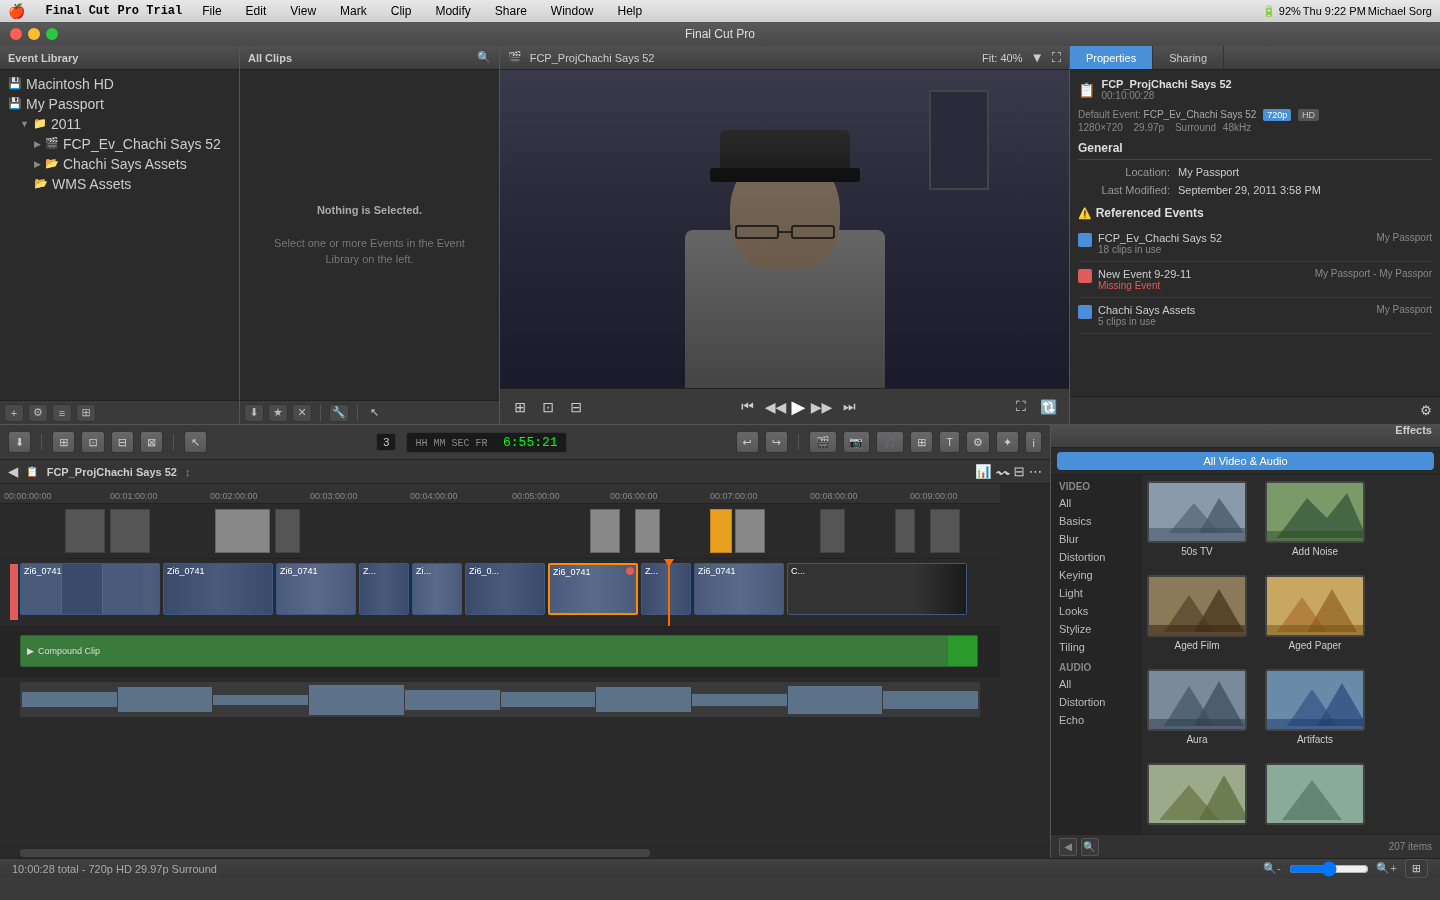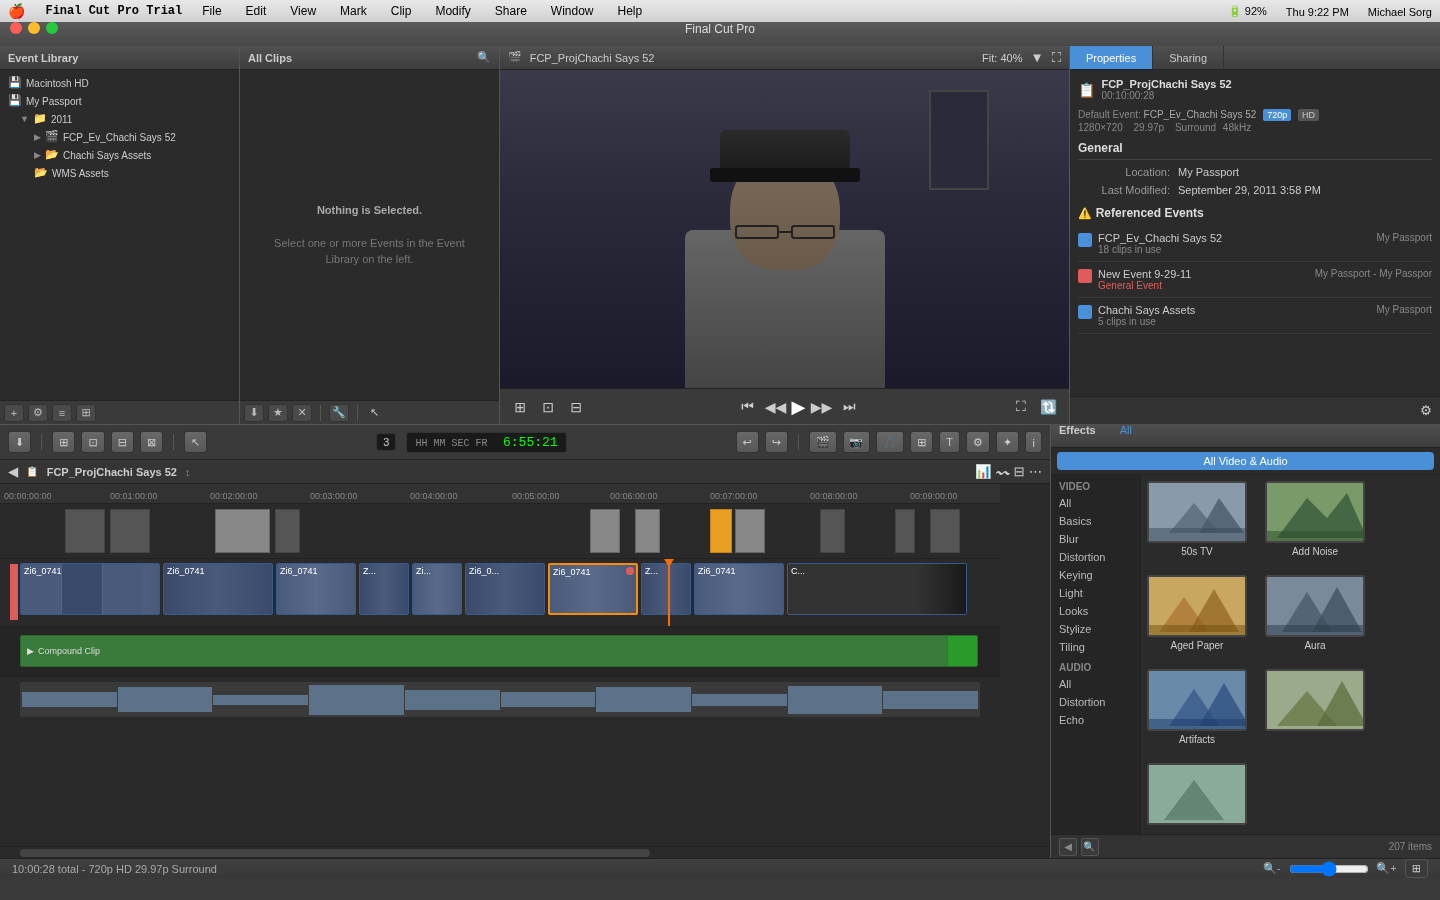--- a/index.html
+++ b/index.html
@@ -26,31 +26,31 @@
       font-weight: 500;
       position: relative;
     }
     #menubar .apple { font-size: 14px; margin-right: 4px; }
     #menubar .menu-item { cursor: pointer; padding: 1px 4px; }
     #menubar .app-title { font-weight: 700; font-family: Liberation Mono, monospace; }
     #menubar .right-side {
       position: absolute;
       right: 8px;
       display: flex;
-      align-items: flex-end;
-      gap: 19px;
+      align-items: flex-start;
+      gap: 2px;
       font-size: 11px;
     }
 
     
     #titlebar {
       height: 24px;
       background: linear-gradient(to bottom, #5a5a5a, #484848);
       display: flex;
-      align-items: flex-start;
+      align-items: center;
       justify-content: center;
       color: #ddd;
       font-size: 12px;
       position: relative;
     }
     #titlebar .traffic-lights {
       position: absolute;
       left: 10px;
       display: flex;
       gap: 6px;
@@ -103,21 +103,21 @@
       padding: 4px 0;
     }
     .lib-item {
       display: flex;
       align-items: center;
       padding: 2px 8px;
       cursor: pointer;
       gap: 4px;
     }
     .lib-item .icon { width: 14px; height: 14px; flex-shrink: 0; }
-    .lib-item .label { font-size: 10px; color: #ccc; }
+    .lib-item .label { font-size: 14px; color: #ccc; }
     .indent1 { padding-left: 20px; }
     .indent2 { padding-left: 34px; }
 
     .lib-toolbar {
       height: 24px;
       background: #3a3a3a;
       border-top: 1px solid #222;
       display: flex;
       align-items: center;
       padding: 0 4px;
@@ -462,26 +462,27 @@
       width: 390px;
       background: #2b2b2b;
       border-left: 1px solid #555;
       display: flex;
       flex-direction: column;
     }
     #effects-header {
       height: 24px;
       background: linear-gradient(to bottom, #505050, #3e3e3e);
       display: flex;
-      align-items: flex-start;
+      align-items: flex-end;
       padding: 0 8px;
       font-size: 11px;
       color: #ccc;
       border-bottom: 1px solid #222;
       gap: 24px;
+      flex-direction: column;
     }
     #effects-browser {
       display: flex;
       flex: 1;
       overflow: hidden;
     }
     #effects-categories {
       width: 90px;
       background: #252525;
       border-right: 1px solid #222;
@@ -804,21 +805,21 @@
             <div class="ref-event-name">FCP_Ev_Chachi Says 52</div>
             <div class="ref-event-clips">18 clips in use</div>
           </div>
           <div class="ref-event-location">My Passport</div>
         </div>
 
         <div class="ref-event">
           <div class="ref-event-icon" style="background:#e05c5c;"></div>
           <div class="ref-event-info">
             <div class="ref-event-name">New Event 9-29-11</div>
-            <div class="ref-event-clips missing-event">General Event</div>
+            <div class="ref-event-clips missing-event">Missing Event</div>
           </div>
           <div class="ref-event-location">My Passport - My Passpor</div>
         </div>
 
         <div class="ref-event">
           <div class="ref-event-icon" style="background:#4a90d9;"></div>
           <div class="ref-event-info">
             <div class="ref-event-name">Chachi Says Assets</div>
             <div class="ref-event-clips">5 clips in use</div>
           </div>
@@ -1040,20 +1041,31 @@
             <div class="effect-img eff-add-noise">
               <svg width="100" height="62" viewBox="0 0 100 62" xmlns="http://www.w3.org/2000/svg">
                 <rect width="100" height="62" fill="#7a9a6a"></rect>
                 <polygon points="10,55 40,15 60,35 80,10 100,55" fill="#3a5a3a" opacity="0.8"></polygon>
                 <rect x="0" y="48" width="100" height="14" fill="#2a4a2a" opacity="0.5"></rect>
               </svg>
             </div>
             <span class="effect-label">Add Noise</span>
           </div>
 
+          <div class="effect-thumb">
+            <div class="effect-img eff-aged-film">
+              <svg width="100" height="62" viewBox="0 0 100 62" xmlns="http://www.w3.org/2000/svg">
+                <rect width="100" height="62" fill="#8a7a5a"></rect>
+                <polygon points="15,55 40,18 65,55" fill="#5a4a2a" opacity="0.8"></polygon>
+                <polygon points="45,55 70,12 95,55" fill="#4a3a1a" opacity="0.8"></polygon>
+                <rect x="0" y="48" width="100" height="14" fill="#3a2a1a" opacity="0.6"></rect>
+              </svg>
+            </div>
+            <span class="effect-label">Aged Film</span>
+          </div>
 
           <div class="effect-thumb">
             <div class="effect-img eff-aged-paper">
               <svg width="100" height="62" viewBox="0 0 100 62" xmlns="http://www.w3.org/2000/svg">
                 <rect width="100" height="62" fill="#c8a860"></rect>
                 <polygon points="10,55 35,20 60,55" fill="#a87030" opacity="0.7"></polygon>
                 <polygon points="40,55 65,12 90,55" fill="#906020" opacity="0.7"></polygon>
                 <rect x="0" y="48" width="100" height="14" fill="#705010" opacity="0.5"></rect>
               </svg>
             </div>

